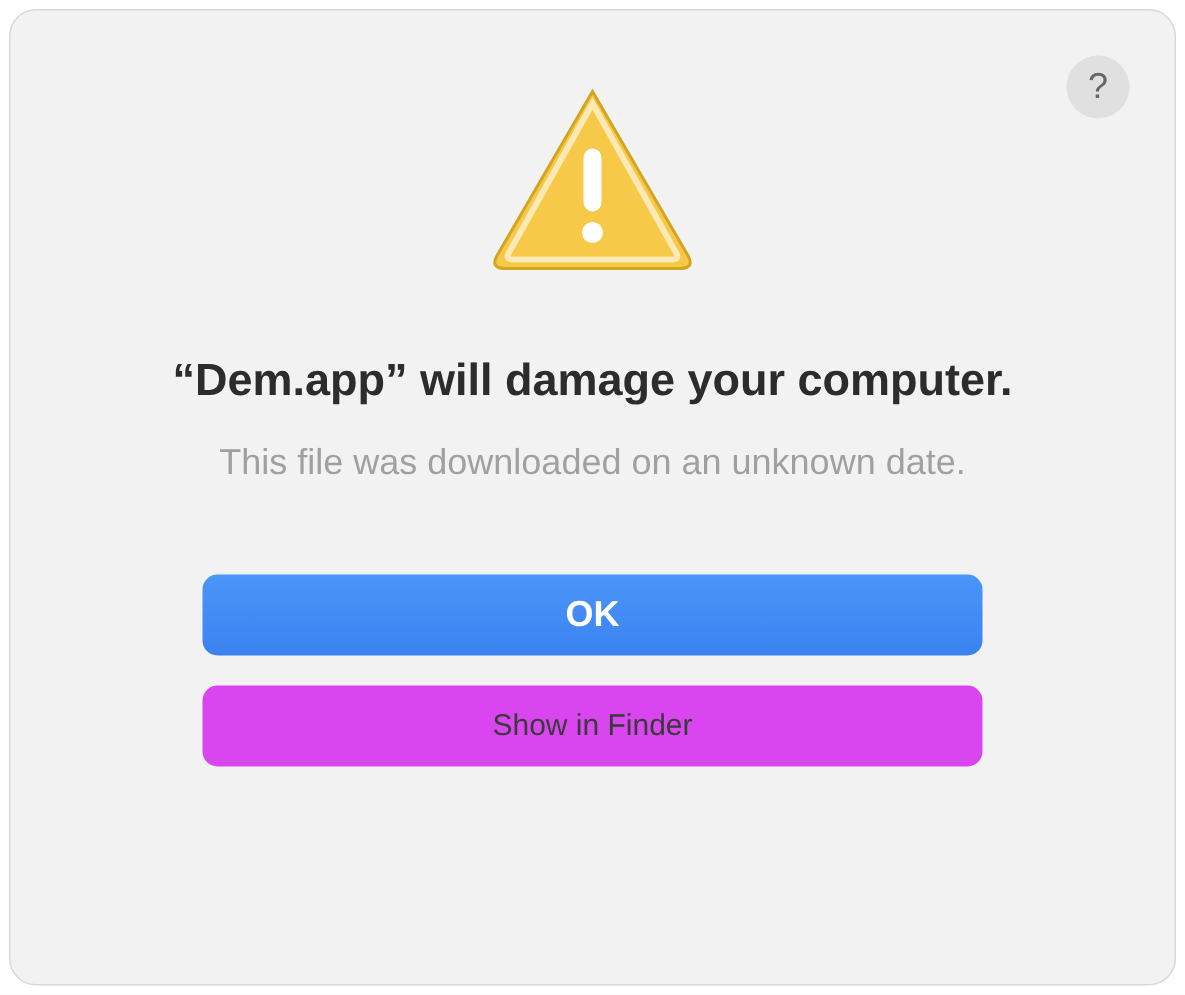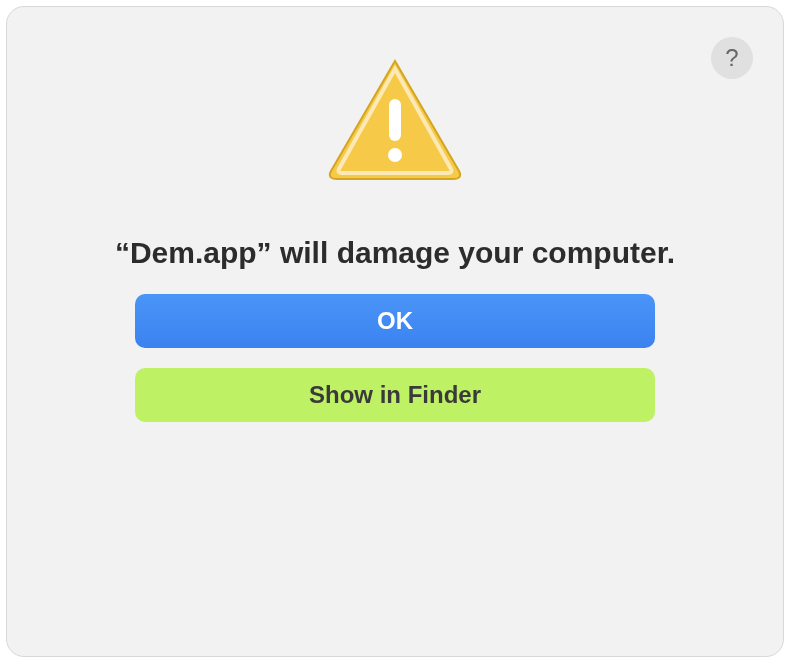--- a/index.html
+++ b/index.html
@@ -77,26 +77,26 @@
       color: #fff;
       font-size: 24px;
       font-weight: 700;
       cursor: pointer;
       margin-bottom: 20px;
     }
     
     .button-secondary {
       width: 520px;
       height: 54px;
-      background: #bef264;
+      background: #d946ef;
       border: none;
       border-radius: 10px;
       color: #3a3a3a;
-      font-size: 24px;
-      font-weight: 700;
+      font-size: 20px;
+      font-weight: 400;
       cursor: pointer;
       margin-bottom: 40px;
     }
     
     .checkbox-row {
       display: flex;
       align-items: center;
       gap: 14px;
       align-self: flex-start;
       margin-left: -10px;
@@ -146,20 +146,21 @@
       <svg width="140" height="125" viewBox="0 0 140 125">
         <path d="M 70 4 L 134 114 Q 138 122 128 122 L 12 122 Q 2 122 6 114 Z" fill="#f7c948" stroke="#d4a520" stroke-width="2"></path>
         <path d="M 70 12 L 126 112 Q 128 116 123 116 L 17 116 Q 12 116 14 112 Z" fill="none" stroke="#ffffff" stroke-width="4" opacity="0.6"></path>
         <rect x="64" y="42" width="12" height="42" rx="6" fill="#ffffff"></rect>
         <circle cx="70" cy="98" r="7" fill="#ffffff"></circle>
       </svg>
     </div>
 
     <div class="title">“Dem.app” will damage your computer.</div>
 
+    <div class="subtitle">This file was downloaded on an unknown date.</div>
 
     <button class="button-primary">OK</button>
 
     <button class="button-secondary">Show in Finder</button>
 
 
   </div>
 
 </div>
 

